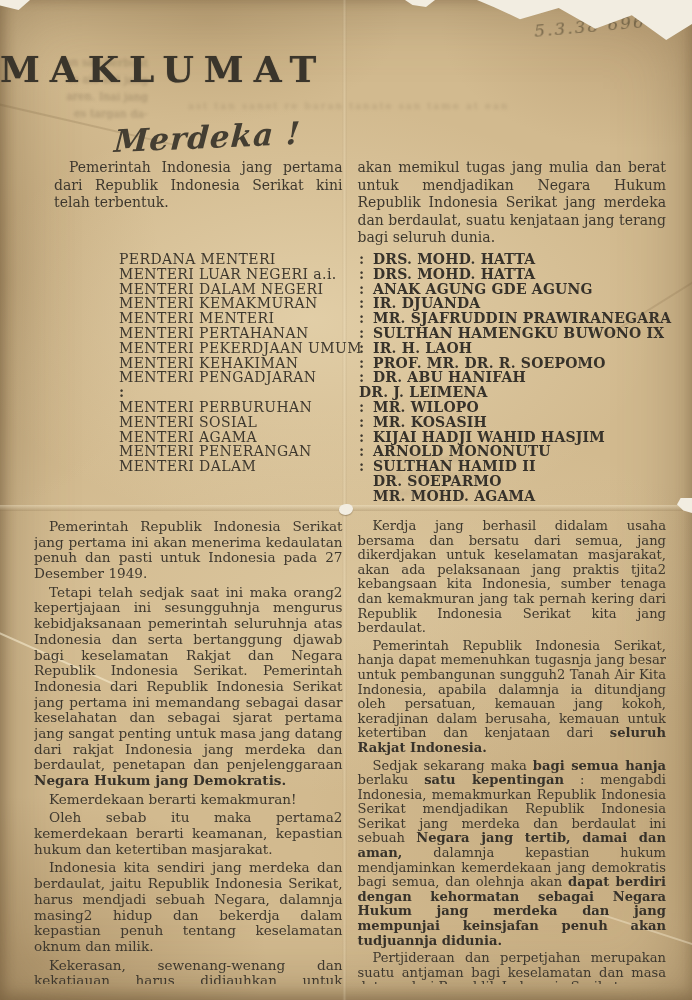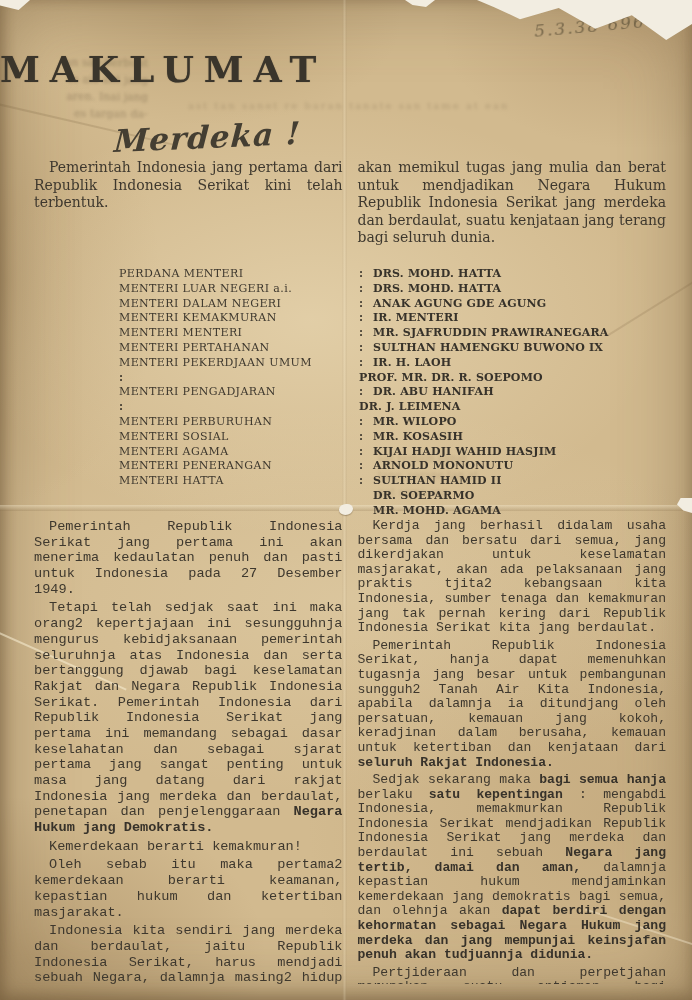--- a/index.html
+++ b/index.html
@@ -49,31 +49,31 @@
     transform:rotate(-5deg); filter:blur(.4px);}
   
   .title{position:absolute; top:48px; left:0; right:0; margin:0; text-align:left;
     font-size:36px; font-weight:bold; letter-spacing:10px; color:#3a352b;
     font-family:"DejaVu Serif", serif; text-shadow:0 0 1px rgba(58,53,43,.55);}
   .slogan{position:absolute; top:119px; left:114px; font-size:31px; font-style:italic; font-weight:bold;
     color:#443e32; letter-spacing:1px; transform:rotate(-2.5deg) skewX(-6deg);}
   .intro{position:absolute; top:159px; left:34px; right:26px; display:flex; gap:15px;}
   .intro .col{flex:1; text-align:justify; font-size:14px; line-height:1.25;}
   .intro p{margin:0;}
-  .intro p.ind{text-indent:15px;}
-  .ministers{position:absolute; top:267px; left:119px; right:24px; font-size:11px; line-height:14.8px;}
+  .intro p.ind{text-indent:15px;margin-left:20px;}
+  .ministers{position:absolute; top:252px; left:119px; right:24px; font-size:14px; line-height:14.8px;}
   .mrow{display:grid; grid-template-columns:240px 14px 1fr;}
   .mlabel{letter-spacing:.4px; white-space:nowrap;}
   .mcolon{font-weight:bold;}
   .mname{font-weight:bold; letter-spacing:.2px; white-space:nowrap; color:#37322a;}
   .body-cols{position:absolute; top:519px; left:34px; right:26px; bottom:16px; display:flex; gap:15px; overflow:hidden;}
   .bcol{flex:1; text-align:justify;}
   .bleft{font-size:13.6px; line-height:1.155;}
   .bright{font-size:13.1px; line-height:1.115;}
-  .bp{margin:0 0 3px 0; text-indent:15px;font-family:Liberation Mono, monospace;}
+  .bp{margin:0 0 3px 0; text-indent:15px;}
   .bp .b{font-weight:bold; color:#37322a;}
 </style>
 </head>
 <body>
 
 <div class="page">
 
   <div class="crease-v"></div>
   <div class="crease-h"></div>
   <div class="crease-d1"></div>
@@ -120,38 +120,39 @@
         <span class="mname">DRS. MOHD. HATTA</span>
       </div>
       <div class="mrow">
         <span class="mlabel">MENTERI DALAM NEGERI</span>
         <span class="mcolon">:</span>
         <span class="mname">ANAK AGUNG GDE AGUNG</span>
       </div>
       <div class="mrow">
         <span class="mlabel">MENTERI KEMAKMURAN</span>
         <span class="mcolon">:</span>
-        <span class="mname">IR. MENTERI</span>
+        <span class="mname">IR. DJUANDA</span>
       </div>
       <div class="mrow">
         <span class="mlabel">MENTERI MENTERI</span>
         <span class="mcolon">:</span>
         <span class="mname">MR. SJAFRUDDIN PRAWIRANEGARA</span>
       </div>
       <div class="mrow">
         <span class="mlabel">MENTERI PERTAHANAN</span>
         <span class="mcolon">:</span>
         <span class="mname">SULTHAN HAMENGKU BUWONO IX</span>
       </div>
       <div class="mrow">
         <span class="mlabel">MENTERI PEKERDJAAN UMUM</span>
         <span class="mcolon">:</span>
         <span class="mname">IR. H. LAOH</span>
       </div>
       <div class="mrow">
+        <span class="mlabel">MENTERI KEHAKIMAN</span>
         <span class="mcolon">:</span>
         <span class="mname">PROF. MR. DR. R. SOEPOMO</span>
       </div>
       <div class="mrow">
         <span class="mlabel">MENTERI PENGADJARAN</span>
         <span class="mcolon">:</span>
         <span class="mname">DR. ABU HANIFAH</span>
       </div>
       <div class="mrow">
         <span class="mcolon">:</span>
@@ -171,21 +172,21 @@
         <span class="mlabel">MENTERI AGAMA</span>
         <span class="mcolon">:</span>
         <span class="mname">KIJAI HADJI WAHID HASJIM</span>
       </div>
       <div class="mrow">
         <span class="mlabel">MENTERI PENERANGAN</span>
         <span class="mcolon">:</span>
         <span class="mname">ARNOLD MONONUTU</span>
       </div>
       <div class="mrow">
-        <span class="mlabel">MENTERI HATTA</span>
+        <span class="mlabel">MENTERI DALAM</span>
         <span class="mcolon">:</span>
         <span class="mname">SULTHAN HAMID II</span>
       </div>
       <div class="mrow">
         <span class="mlabel"></span>
         <span class="mcolon"></span>
         <span class="mname">DR. SOEPARMO</span>
       </div>
       <div class="mrow">
         <span class="mlabel"></span>

